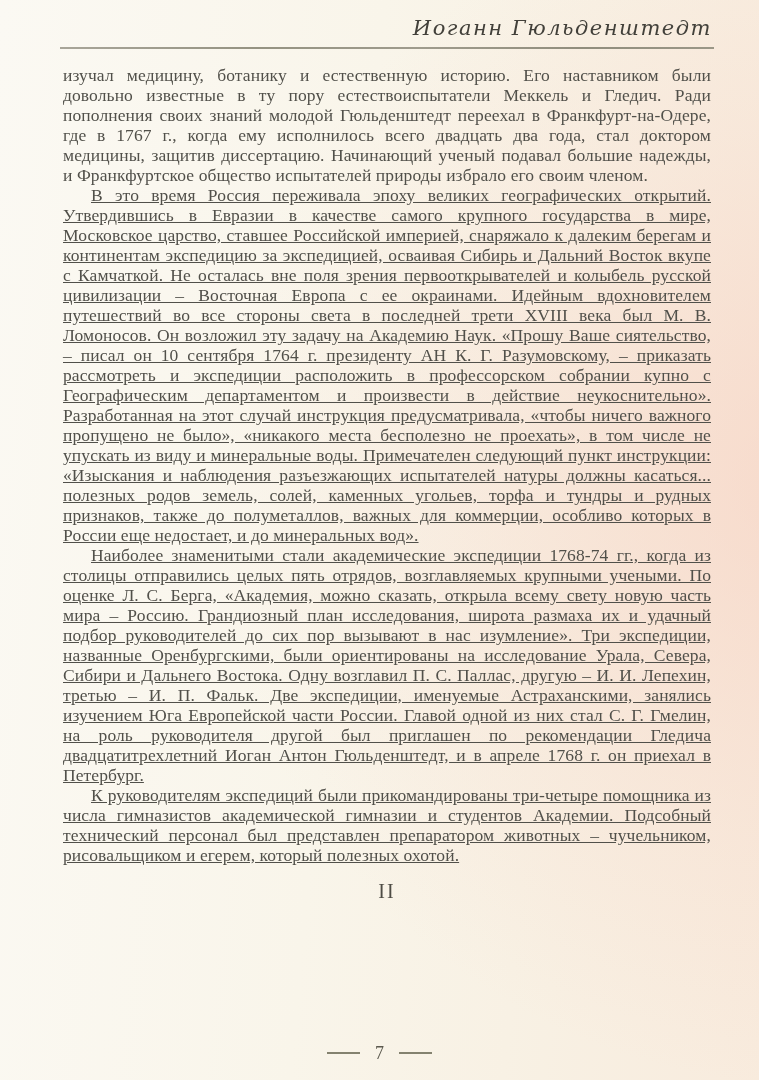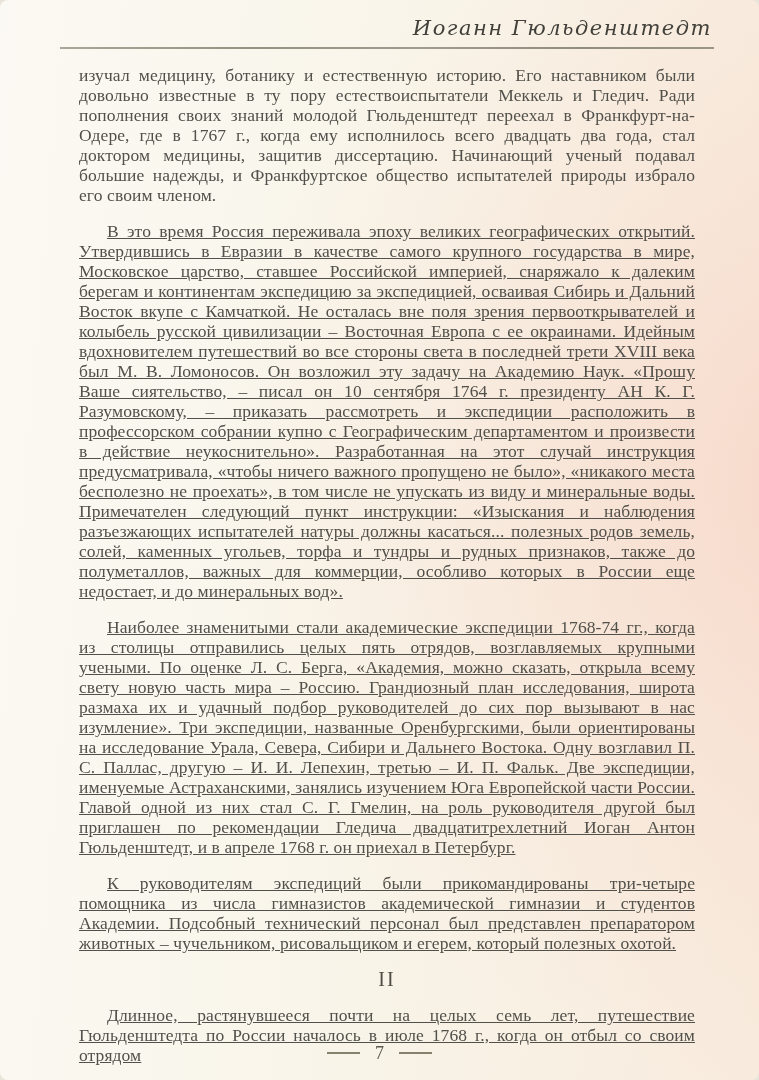--- a/index.html
+++ b/index.html
@@ -10,21 +10,20 @@
   .page {
     position: relative;
     width: 759px;
     height: 1080px;
     margin: 0 auto;
     overflow: hidden;
     background:
       radial-gradient(130% 90% at 108% 45%, rgba(246,196,180,0.45) 0%, rgba(246,205,190,0.18) 38%, rgba(246,210,195,0.0) 62%),
       linear-gradient(95deg, #fbf9f3 0%, #f9f5ea 45%, #f8f1e4 70%, #f8ebdd 100%);
     font-family: "Liberation Serif", serif;
-    border-radius: 8px;
   }
   
   .running-head {
     padding: 15px 47px 0 47px;
     text-align: right;
   }
   .head-title {
     font-family: "DejaVu Serif", serif;
     font-style: italic;
     font-size: 21px;
@@ -41,21 +40,21 @@
   
   .body-text {
     margin: 16px 48px 0 63px;
     color: #51504a;
     font-size: 17.5px;
     line-height: 20px;
     text-align: justify;
     letter-spacing: 0.1px;
   }
   .body-text p {
-    margin: 16px;
+    margin: 0;
   }
   .body-text p.indent {
     text-indent: 28px;
     text-decoration: underline;
   }
   .section-number {
     margin: 16px 0 15px 0;
     text-align: center;
     font-weight: normal;
     font-size: 20px;
@@ -94,21 +93,20 @@
     <div class="head-title">Иоганн Гюльденштедт</div>
   </header>
   <div class="head-rule"></div>
 
   <main class="body-text">
     <p class="para">изучал медицину, ботанику и естественную историю. Его наставником были довольно известные в ту пору естествоиспытатели Меккель и Гледич. Ради пополнения своих знаний молодой Гюльденштедт переехал в Франкфурт-на-Одере, где в 1767 г., когда ему исполнилось всего двадцать два года, стал доктором медицины, защитив диссертацию. Начинающий ученый подавал большие надежды, и Франкфуртское общество испытателей природы избрало его своим членом.</p>
     <p class="para indent">В это время Россия переживала эпоху великих географических открытий. Утвердившись в Евразии в качестве самого крупного государства в мире, Московское царство, ставшее Российской империей, снаряжало к далеким берегам и континентам экспедицию за экспедицией, осваивая Сибирь и Дальний Восток вкупе с Камчаткой. Не осталась вне поля зрения первооткрывателей и колыбель русской цивилизации – Восточная Европа с ее окраинами. Идейным вдохновителем путешествий во все стороны света в последней трети XVIII века был М. В. Ломоносов. Он возложил эту задачу на Академию Наук. «Прошу Ваше сиятельство, – писал он 10 сентября 1764 г. президенту АН К. Г. Разумовскому, – приказать рассмотреть и экспедиции расположить в профессорском собрании купно с Географическим департаментом и произвести в действие неукоснительно». Разработанная на этот случай инструкция предусматривала, «чтобы ничего важного пропущено не было», «никакого места бесполезно не проехать», в том числе не упускать из виду и минеральные воды. Примечателен следующий пункт инструкции: «Изыскания и наблюдения разъезжающих испытателей натуры должны касаться... полезных родов земель, солей, каменных угольев, торфа и тундры и рудных признаков, также до полуметаллов, важных для коммерции, особливо которых в России еще недостает, и до минеральных вод».</p>
     <p class="para indent">Наиболее знаменитыми стали академические экспедиции 1768-74 гг., когда из столицы отправились целых пять отрядов, возглавляемых крупными учеными. По оценке Л. С. Берга, «Академия, можно сказать, открыла всему свету новую часть мира – Россию. Грандиозный план исследования, широта размаха их и удачный подбор руководителей до сих пор вызывают в нас изумление». Три экспедиции, названные Оренбургскими, были ориентированы на исследование Урала, Севера, Сибири и Дальнего Востока. Одну возглавил П. С. Паллас, другую – И. И. Лепехин, третью – И. П. Фальк. Две экспедиции, именуемые Астраханскими, занялись изучением Юга Европейской части России. Главой одной из них стал С. Г. Гмелин, на роль руководителя другой был приглашен по рекомендации Гледича двадцатитрехлетний Иоган Антон Гюльденштедт, и в апреле 1768 г. он приехал в Петербург.</p>
     <p class="para indent">К руководителям экспедиций были прикомандированы три-четыре помощника из числа гимназистов академической гимназии и студентов Академии. Подсобный технический персонал был представлен препаратором животных – чучельником, рисовальщиком и егерем, который полезных охотой.</p>
     <h2 class="section-number">II</h2>
-    <p class="para indent">Длинное, растянувшееся почти на целых семь лет, путешествие Гюльденштедта по России началось в июле 1768 г., когда он отбыл со своим отрядом</p>
   </main>
 
   <footer class="page-footer">
     <span class="footer-dash"></span>
     <span class="page-number">7</span>
     <span class="footer-dash"></span>
   </footer>
 
 </div>
 

